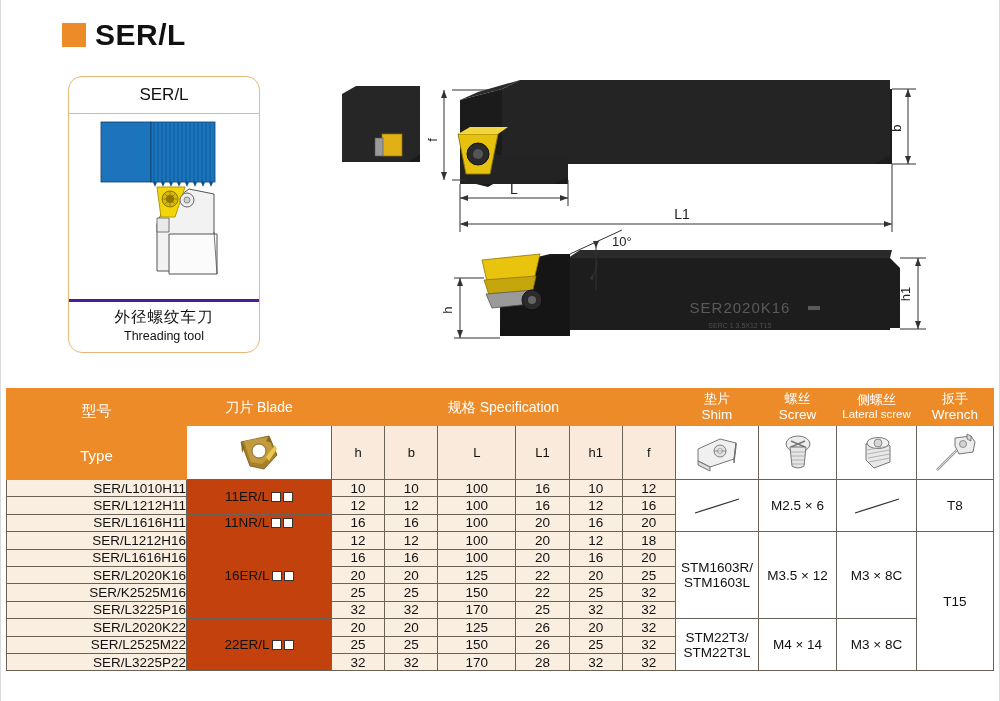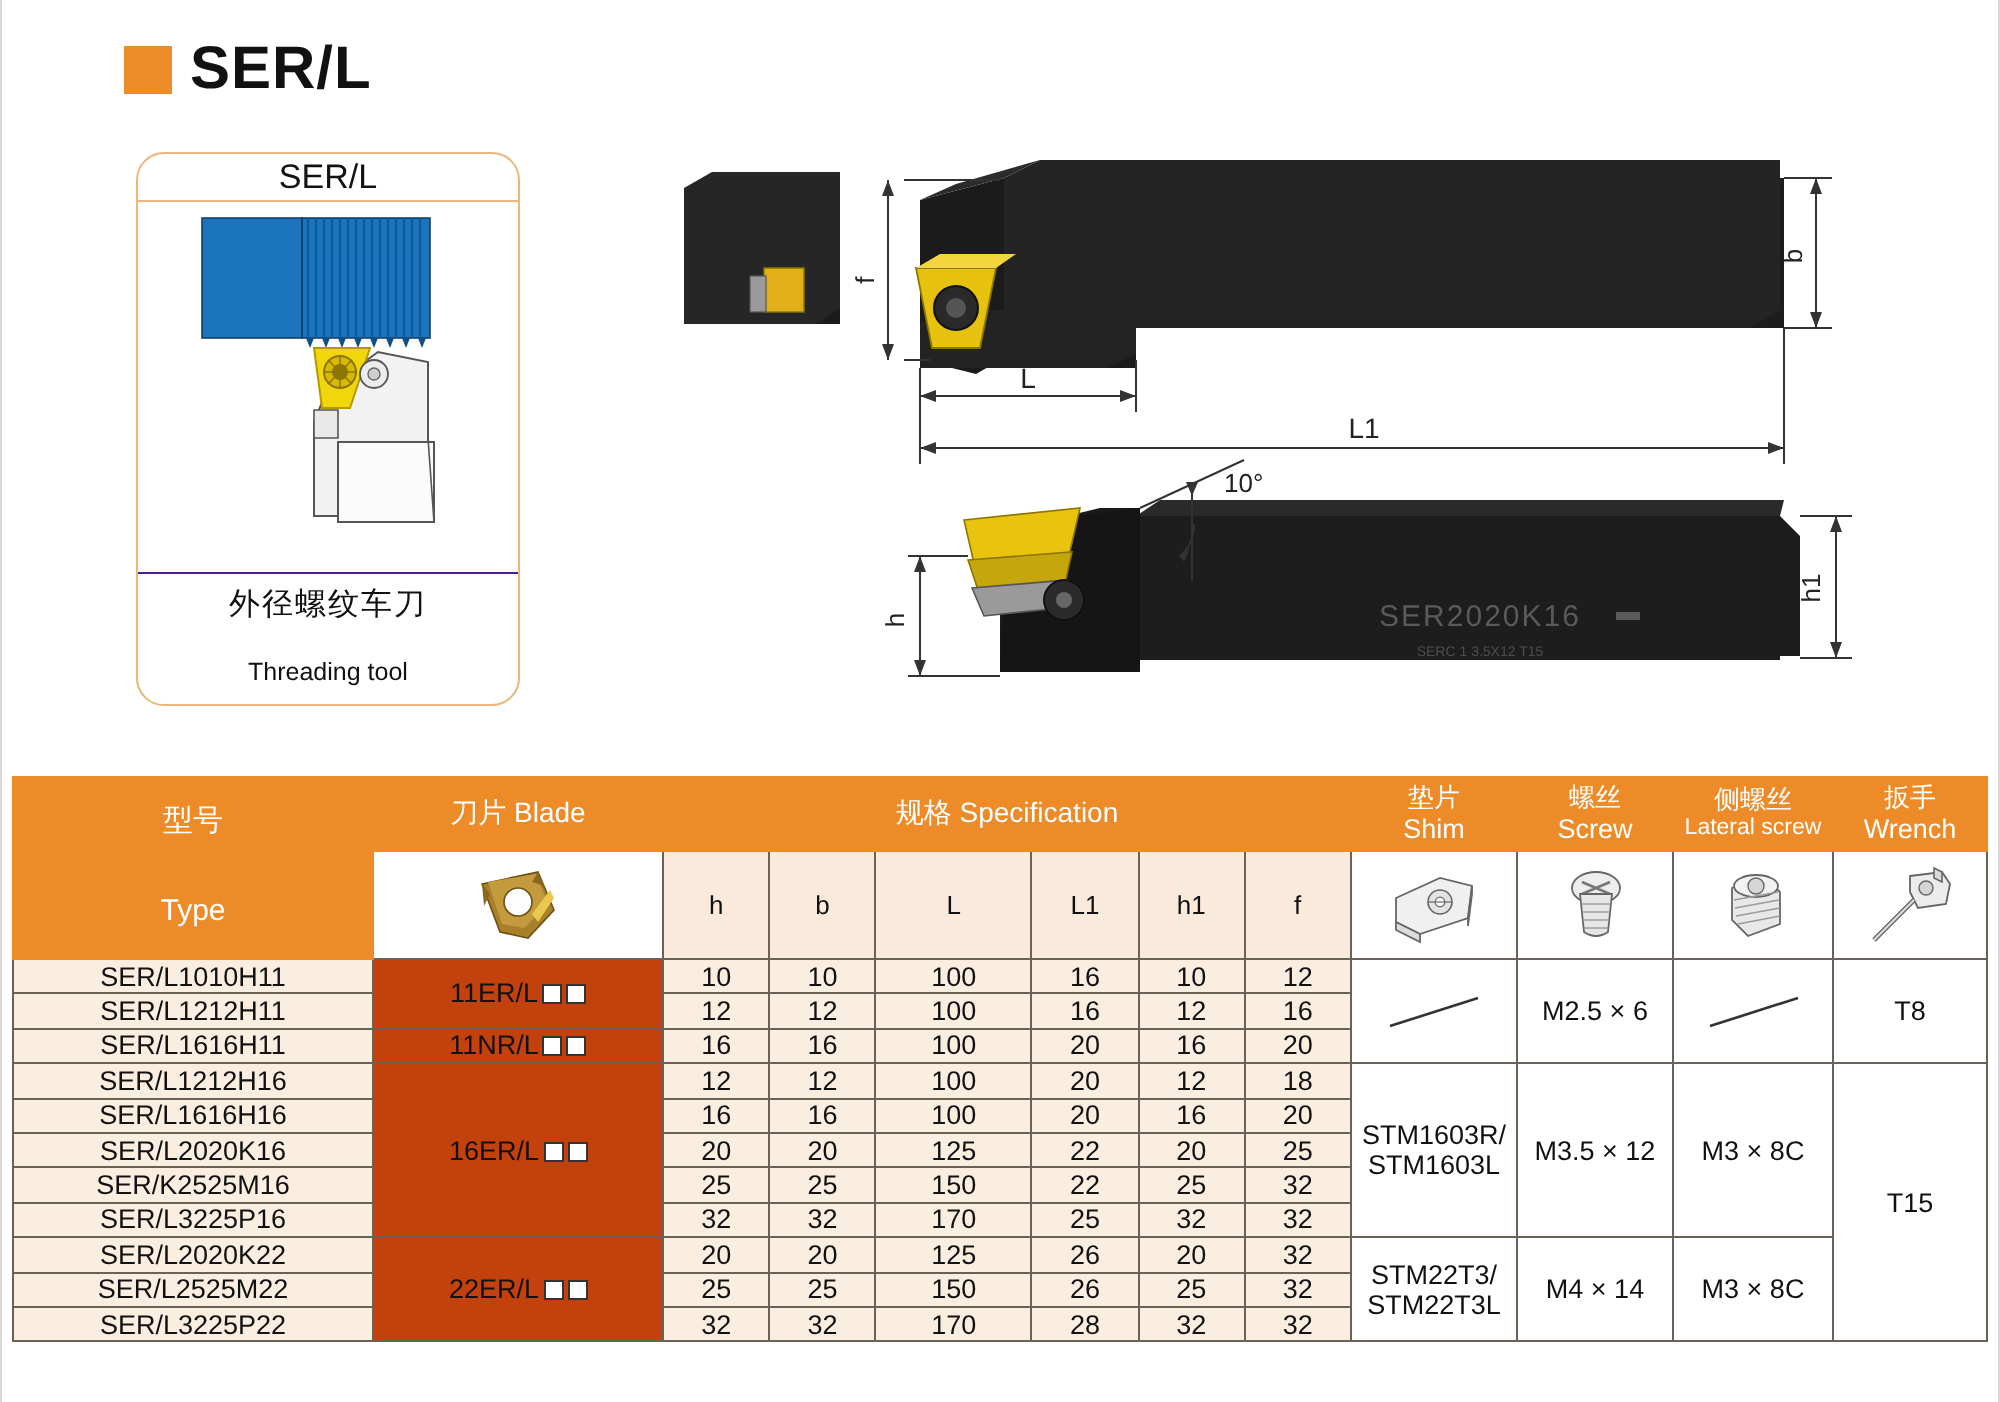--- a/index.html
+++ b/index.html
@@ -19,41 +19,41 @@
 
   
   .product-card {
     position:absolute; left:68px; top:76px; width:192px; height:277px;
     border:1.5px solid #E9B77A; border-radius:14px; background:#fff;
     display:flex; flex-direction:column; overflow:hidden;
   }
   .card-head { height:44px; display:flex; align-items:center; justify-content:center;
                border-bottom:1px solid #E9B77A; font-size:17px; color:#111; }
   .card-body { flex:1; position:relative; }
-  .card-foot { border-top:1px solid #4c1d95; padding:5px 0 9px; text-align:center; }
+  .card-foot { border-top:3px solid #4c1d95; padding:5px 0 9px; text-align:center; }
   .card-foot .cn { font-size:15.5px; color:#111; letter-spacing:1px; display:block; }
-  .card-foot .en { font-size:12.5px; color:#111; display:block; margin-top:16px; }
+  .card-foot .en { font-size:12.5px; color:#111; display:block; margin-top:1px; }
 
   
   .drawing { position:absolute; }
   svg { display:block; }
 
   
   .spec-table { position:absolute; left:6px; top:388px; width:988px; border-collapse:collapse; }
   .spec-table td, .spec-table th { border:1px solid #6b6257; padding:0; text-align:center; vertical-align:middle; }
   .th-orange { background:#ED8B28; color:#fff; border-color:#ED8B28 !important; font-weight:normal; }
   .th-orange .cn { display:block; font-size:13px; line-height:1.12; }
   .th-orange .en { display:block; font-size:13.5px; line-height:1.12; }
   .th-orange .one { font-size:14px; }
   .th-orange.type-cell .cn { font-size:15px; }
   .th-orange.type-cell .en { font-size:15px;margin-top:28px; }
   .sub-head { background:#FAEADB; font-size:13px; color:#111; height:54px; }
   .icon-head { background:#fff; height:54px; }
   .row-cell { background:#FAEEE0; font-size:13.5px; color:#111; height:17.4px; }
-  .row-cell.type { text-align:center; }
+  .row-cell.type { text-align:right; }
   .white-cell { background:#fff; font-size:13.5px; color:#111; }
   .blade-cell { background:#c2410c; font-size:13.5px; color:#111; }
   .chk { display:inline-block; width:10px; height:10px; border:1px solid #333; vertical-align:-1px; margin-left:2px; background:#fff; }
 </style>
 </head>
 <body>
 
 <div class="page-border"></div>
 
 <div class="title-row">

